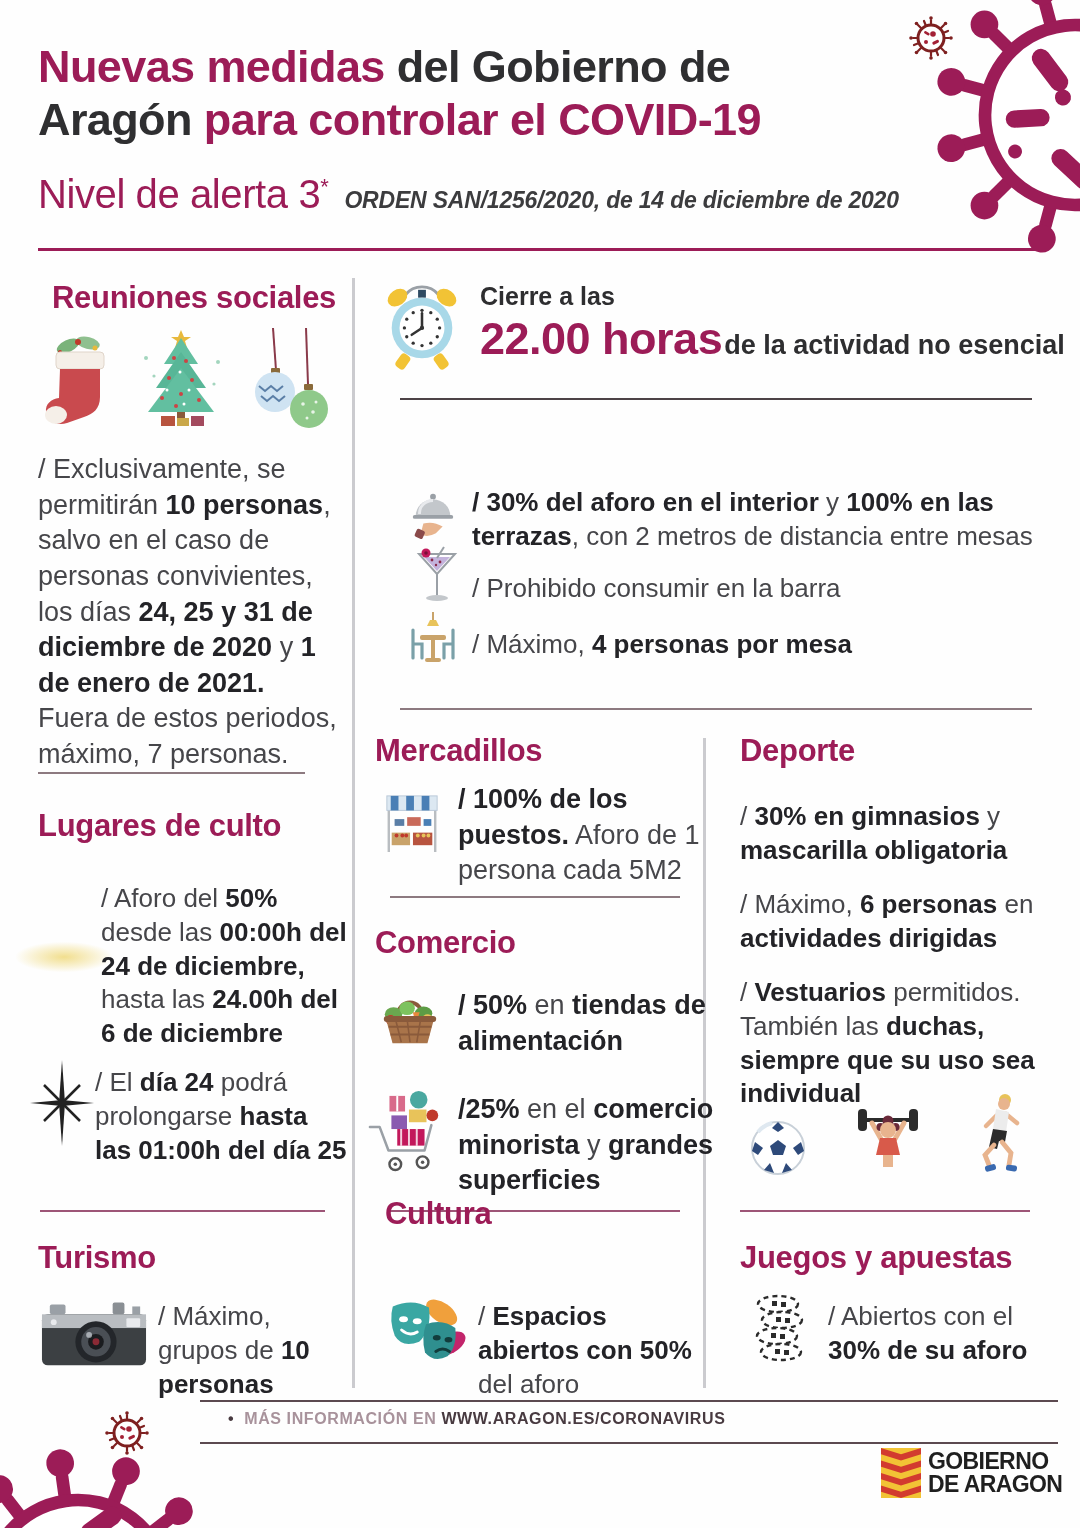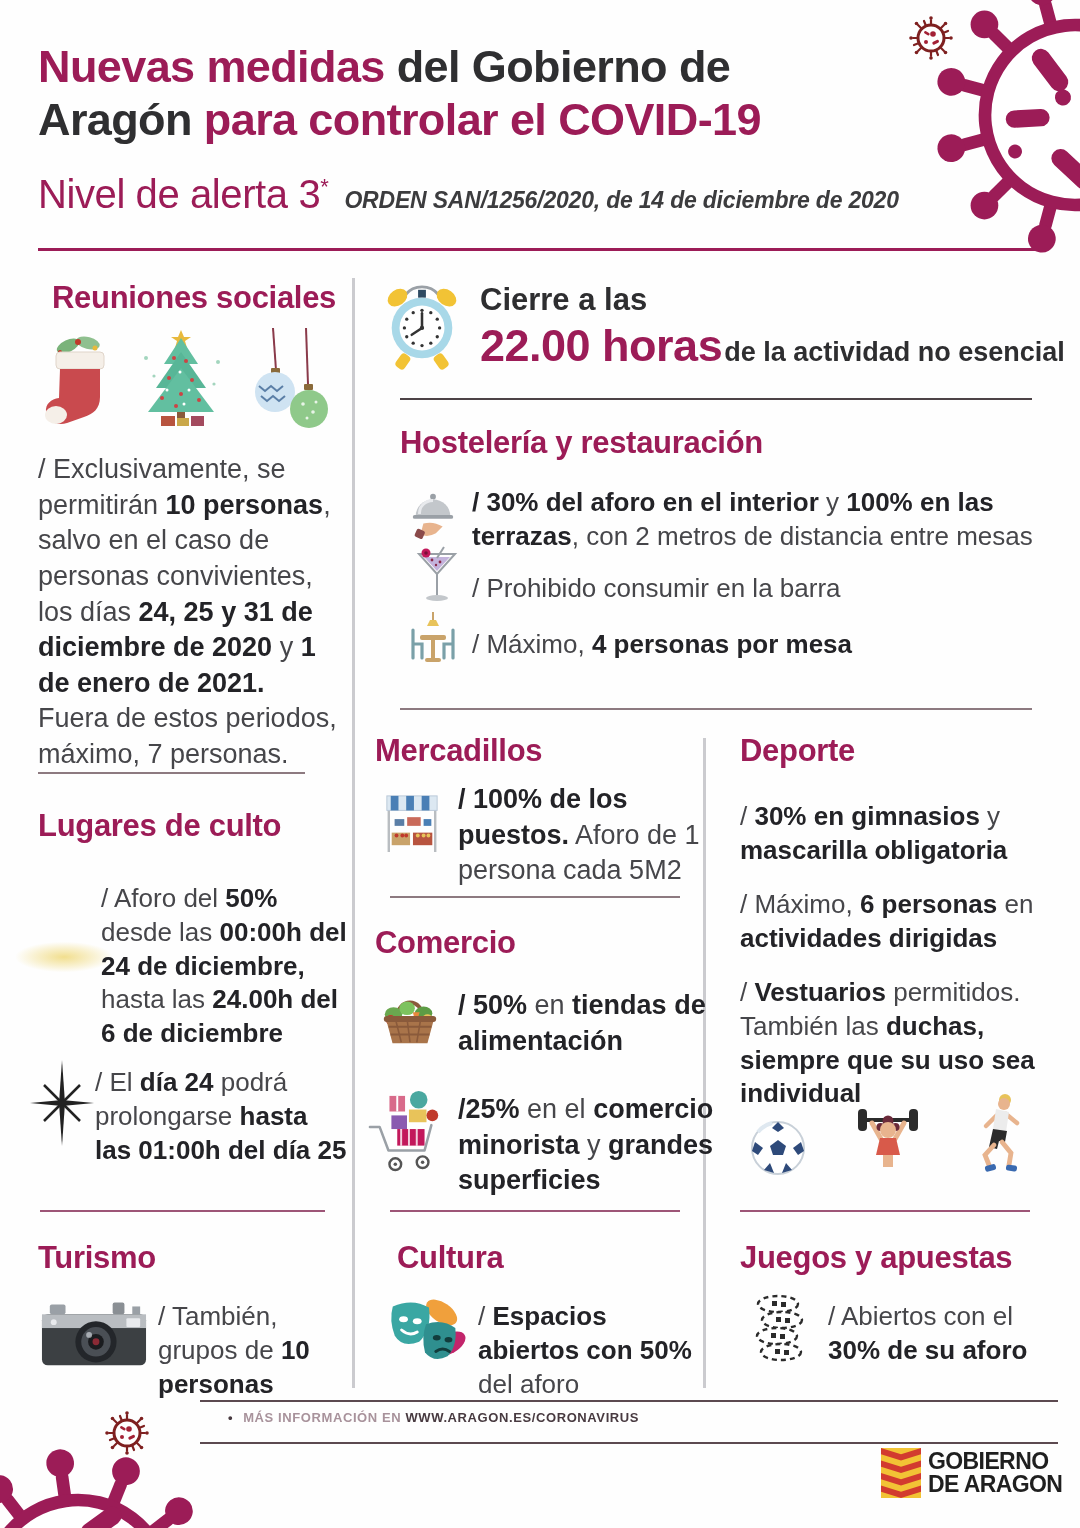--- a/index.html
+++ b/index.html
@@ -13,26 +13,26 @@
   .order{font-size:23px;font-style:italic;font-weight:600;color:#3c3c3e;letter-spacing:-0.2px;}
   .h2{font-size:31px;font-weight:800;color:#9c1c57;letter-spacing:-0.3px;}
   .txt{font-size:26px;line-height:1.3;color:#46464a;}
   .txt b{font-weight:800;color:#232327;text-align:right;}
   .txt27{font-size:27px;line-height:1.32;}
   .hr{background:#8d7a80;height:2px;}
   .hr-accent{background:#9c1c57;height:3px;}
   .hr-dark{background:#4d4347;height:2px;}
   .hr-rose{background:#9d5577;height:2px;}
   .vr{background:#cbcbcf;width:3px;}
-  .cierre-line1{font-size:31px;font-weight:800;color:#2e2e30;}
+  .cierre-line1{font-size:25px;font-weight:800;color:#2e2e30;}
   .cierre-time{font-size:45px;font-weight:800;color:#9c1c57;letter-spacing:-0.5px;}
   .cierre-scope{font-size:27px;font-weight:800;color:#2e2e30;}
   .baseline{display:flex;align-items:baseline;gap:2px;}
   .glow{background:radial-gradient(ellipse at center,rgba(240,219,130,0.9) 0%,rgba(240,219,130,0.35) 45%,rgba(240,219,130,0) 72%);}
-  .footer-info{font-size:13px;letter-spacing:0.6px;font-weight:700;white-space:nowrap;}
+  .footer-info{font-size:16px;letter-spacing:0.6px;font-weight:700;white-space:nowrap;}
   .footer-info .pre{color:#a8929b;}
   .footer-info .url{color:#483a40;font-weight:800;}
   .footer-info .dot{color:#483a40;margin-right:10px;}
   .logo-text{font-size:23px;font-weight:800;color:#1f1f1f;line-height:0.98;letter-spacing:-0.6px;}
 </style>
 </head>
 <body>
 
 <div class="page">
 
@@ -264,21 +264,21 @@
     <rect x="2" y="22" width="106" height="52" rx="6" fill="#3c4043"></rect>
     <rect x="2" y="22" width="106" height="14" fill="#b9bdc1"></rect>
     <circle cx="57" cy="50" r="21" fill="#23262a"></circle>
     <circle cx="57" cy="50" r="15" fill="#4a4f55"></circle>
     <circle cx="57" cy="50" r="8" fill="#1a1c1f"></circle>
     <circle cx="57" cy="50" r="3.5" fill="#8a2a35"></circle>
     <circle cx="50" cy="43" r="3" fill="#cfd4da" opacity="0.7"></circle>
     <rect x="88" y="26" width="14" height="9" rx="1" fill="#e8eaed"></rect>
     <circle cx="14" cy="30" r="3" fill="#e8eaed"></circle>
   </svg>
-  <div class="abs txt" style="left:158px;top:1300px;width:195px;"><span>/ También, grupos de </span><b>10 personas</b></div>
+  <div class="abs txt" style="left:158px;top:1300px;width:195px;"><span>/ Máximo, grupos de </span><b>10 personas</b></div>
 
   <svg class="abs" style="left:378px;top:280px;" width="88" height="92" viewBox="0 0 90 92">
     <path d="M28,14 A22,22 0 0 1 62,14" stroke="#9aa0a6" stroke-width="3" fill="none"></path>
     <ellipse cx="20" cy="17" rx="11" ry="8" fill="#f2c335" transform="rotate(-35 20 17)"></ellipse>
     <ellipse cx="70" cy="17" rx="11" ry="8" fill="#f2c335" transform="rotate(35 70 17)"></ellipse>
     <rect x="41" y="9" width="8" height="8" fill="#2e4a62"></rect>
     <rect x="20" y="74" width="11" height="16" rx="4" fill="#f2c335" transform="rotate(35 25 82)"></rect>
     <rect x="59" y="74" width="11" height="16" rx="4" fill="#f2c335" transform="rotate(-35 65 82)"></rect>
     <circle cx="45" cy="48" r="31" fill="#a8d8e8"></circle>
     <circle cx="45" cy="48" r="23" fill="#ffffff"></circle>
@@ -303,21 +303,20 @@
   <div class="abs" style="left:480px;top:282px;">
     <div class="cierre-line1">Cierre a las</div>
     <div class="baseline" style="margin-top:2px;">
       <span class="cierre-time">22.00 horas</span>
       <span class="cierre-scope">de la actividad no esencial</span>
     </div>
   </div>
 
   <div class="abs hr-dark" style="left:400px;top:398px;width:632px;"></div>
 
-  <div class="abs h2" style="left:400px;top:425px;">Hostelería y restauración</div>
 
   <svg class="abs" style="left:408px;top:486px;" width="50" height="56" viewBox="0 0 52 56">
     <circle cx="26" cy="10" r="3" fill="#9aa0a6"></circle>
     <path d="M8,30 a18,17 0 0 1 36,0 z" fill="#c3c7cb"></path>
     <path d="M12,28 a14,13 0 0 1 14,-14" stroke="#e8eaed" stroke-width="3" fill="none"></path>
     <rect x="5" y="29" width="42" height="4" rx="2" fill="#9aa0a6"></rect>
     <path d="M16,38 q10,-3 20,3 l-7,7 q-9,5 -16,1 z" fill="#e8b48e"></path>
     <rect x="8" y="44" width="9" height="9" rx="2" fill="#8a4a4a" transform="rotate(25 12 48)"></rect>
   </svg>
   <div class="abs txt" style="left:472px;top:486px;width:566px;"><b>/ </b><b>30% del aforo en el interior</b><span> y </span><b>100% en las terrazas</b><span>, con 2 metros de distancia entre mesas</span></div>
@@ -407,21 +406,21 @@
     <path d="M2,42 h10 l9,24 h37 l7,-26" fill="none" stroke="#9aa0a6" stroke-width="2.6" stroke-linecap="round" stroke-linejoin="round"></path>
     <circle cx="28" cy="80" r="6" fill="none" stroke="#555555" stroke-width="2.5"></circle>
     <circle cx="28" cy="80" r="1.8" fill="#555555"></circle>
     <circle cx="56" cy="78" r="6" fill="none" stroke="#555555" stroke-width="2.5"></circle>
     <circle cx="56" cy="78" r="1.8" fill="#555555"></circle>
   </svg>
   <div class="abs txt txt27" style="left:458px;top:1092px;width:262px;"><b>/</b><b>25%</b><span> en el </span><b>comercio minorista</b><span> y </span><b>grandes superficies</b></div>
 
   <div class="abs hr-rose" style="left:390px;top:1210px;width:290px;"></div>
 
-  <div class="abs h2" style="left:385px;top:1240px;margin-left:12px;">Cultura</div>
+  <div class="abs h2" style="left:385px;top:1196px;">Cultura</div>
   <svg class="abs" style="left:385px;top:1292px;" width="84" height="76" viewBox="0 0 86 76">
     <ellipse cx="58" cy="20" rx="18" ry="10" fill="#f0a03c" transform="rotate(35 58 20)"></ellipse>
     <ellipse cx="66" cy="52" rx="18" ry="10" fill="#c2256b" transform="rotate(-30 66 52)"></ellipse>
     <path d="M8,14 q20,-9 37,1 q3,23 -10,35 q-17,7 -25,-6 q-6,-16 -2,-30 z" fill="#3aa7a3"></path>
     <ellipse cx="19" cy="27" rx="4.5" ry="3" fill="#ffffff"></ellipse>
     <ellipse cx="33" cy="29" rx="4.5" ry="3" fill="#ffffff"></ellipse>
     <path d="M17,38 q8,7 16,2" stroke="#ffffff" stroke-width="3" fill="none" stroke-linecap="round"></path>
     <path d="M42,32 q17,-6 30,4 q2,19 -8,29 q-14,7 -23,-4 q-4,-15 1,-29 z" fill="#2f8f8f"></path>
     <ellipse cx="53" cy="46" rx="4" ry="2.8" fill="#123c3c"></ellipse>
     <ellipse cx="65" cy="48" rx="4" ry="2.8" fill="#123c3c"></ellipse>

